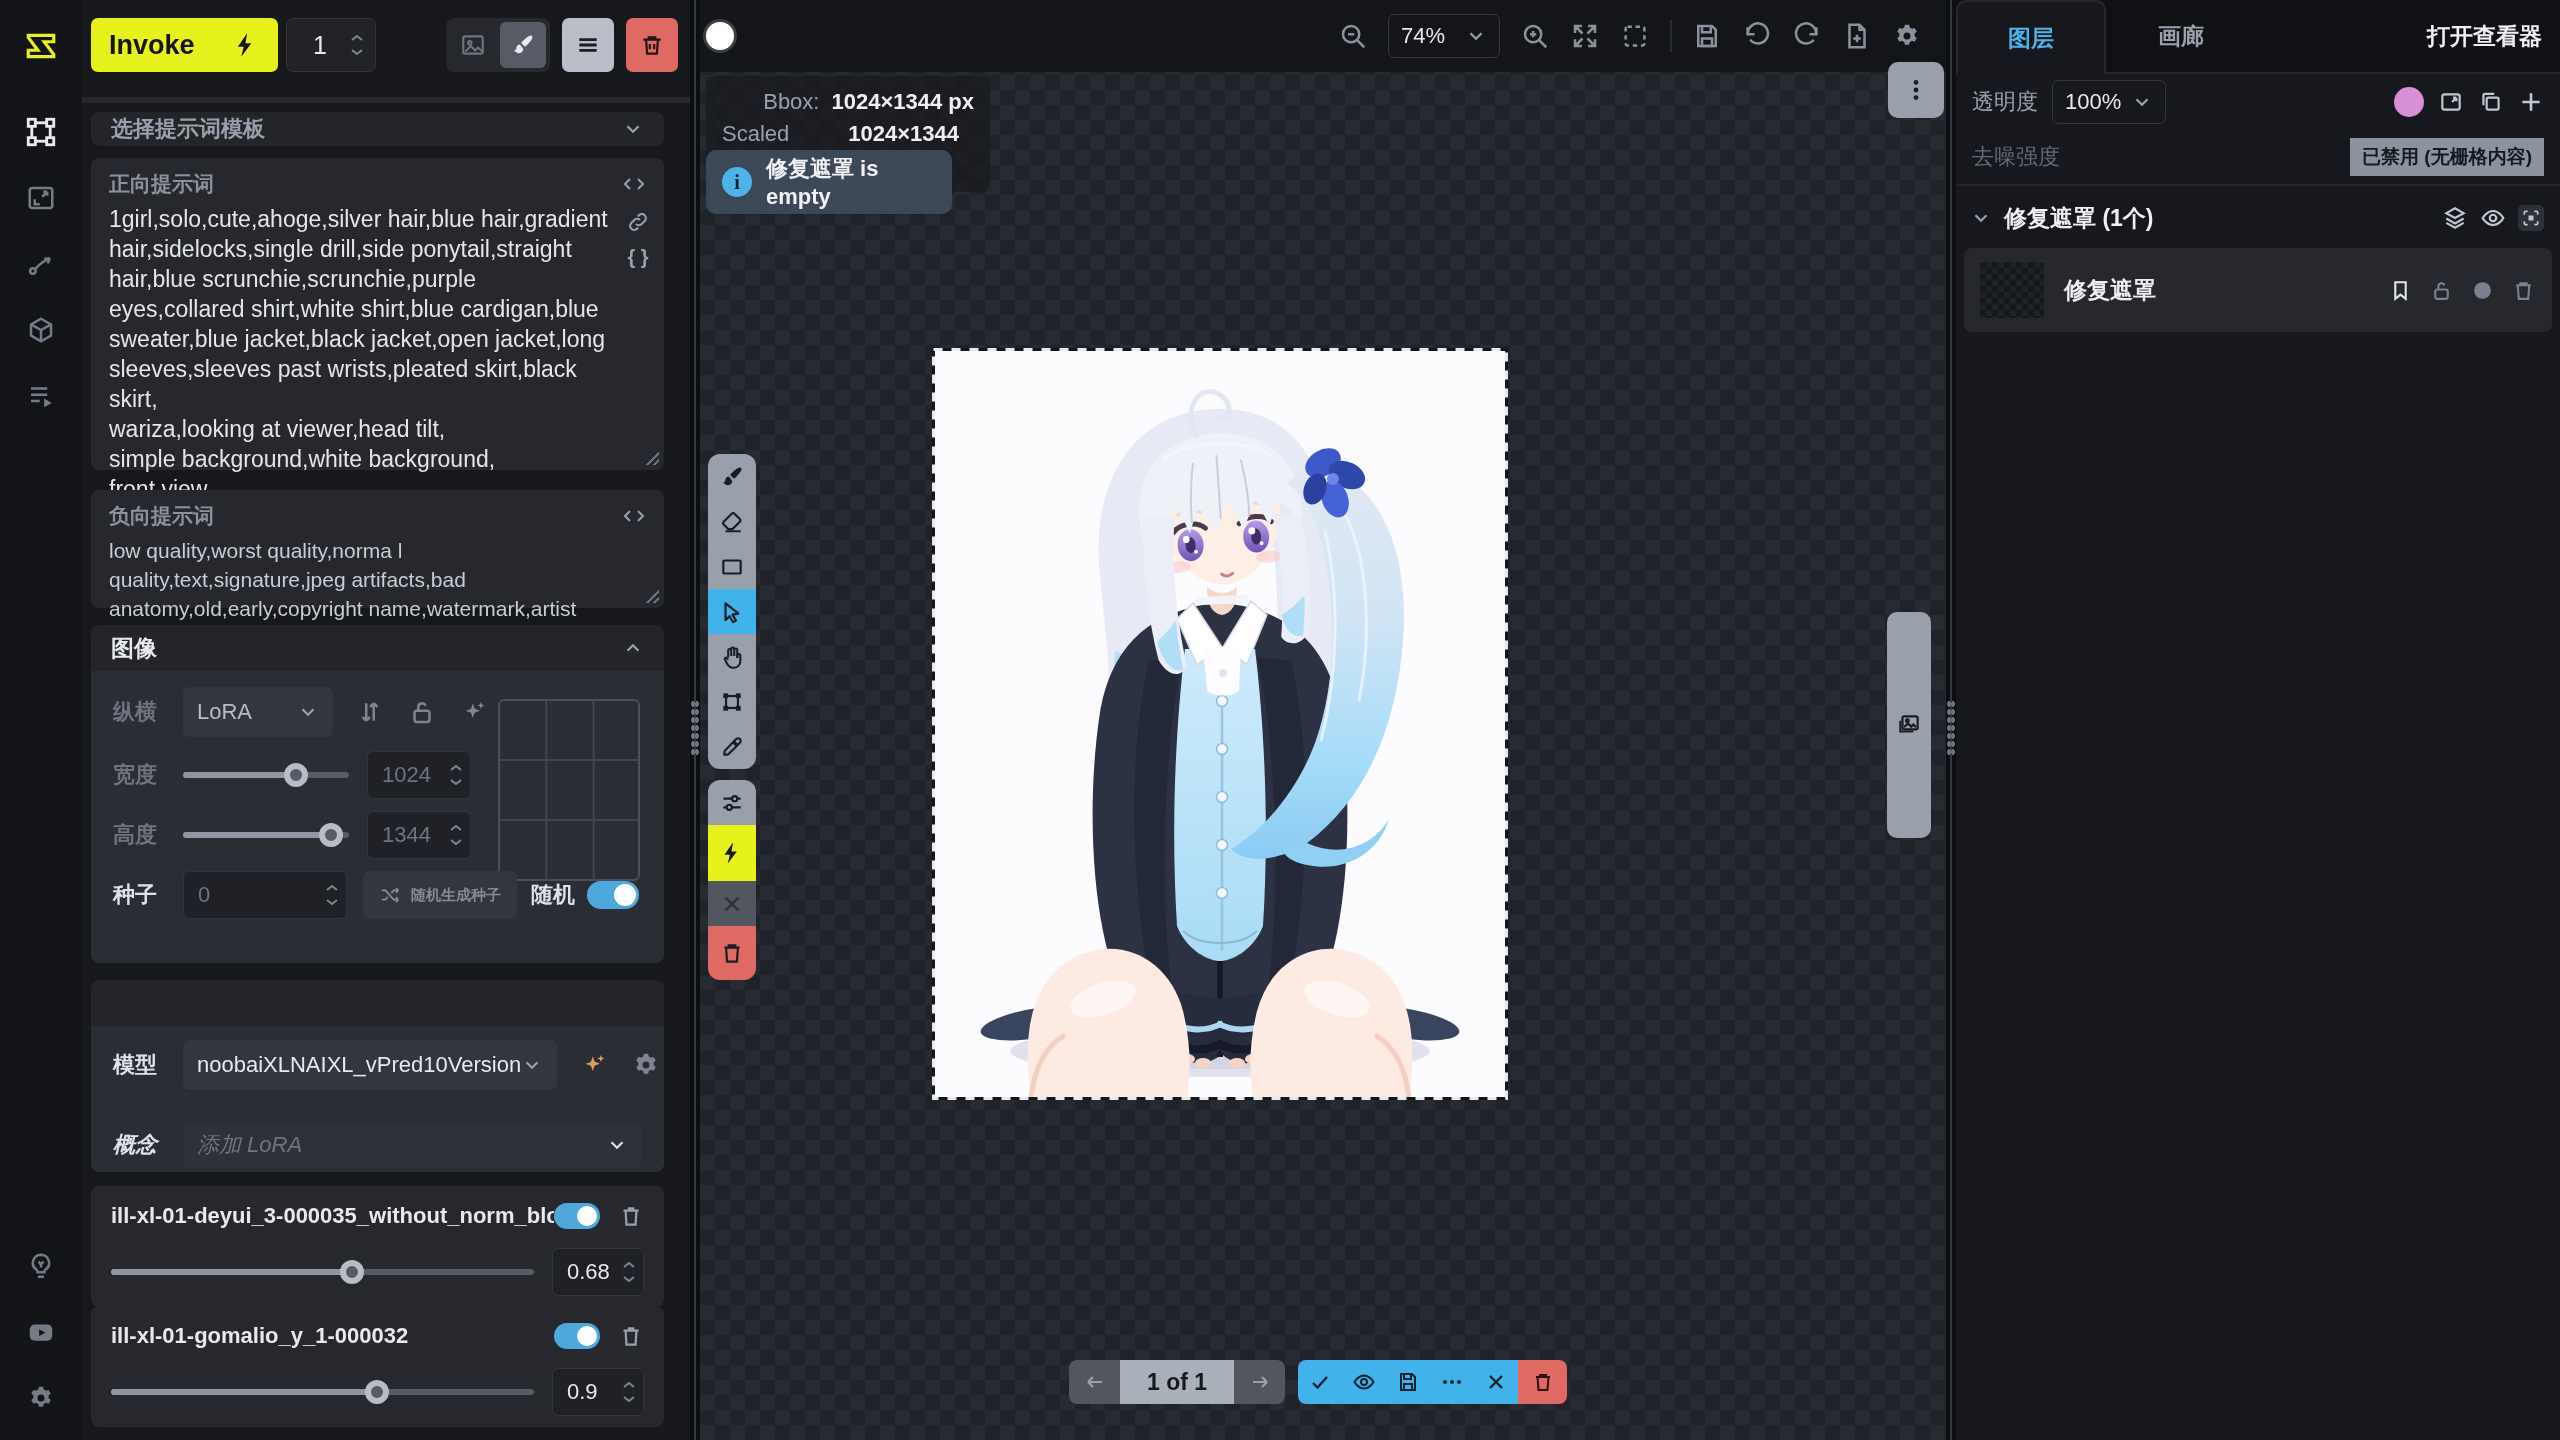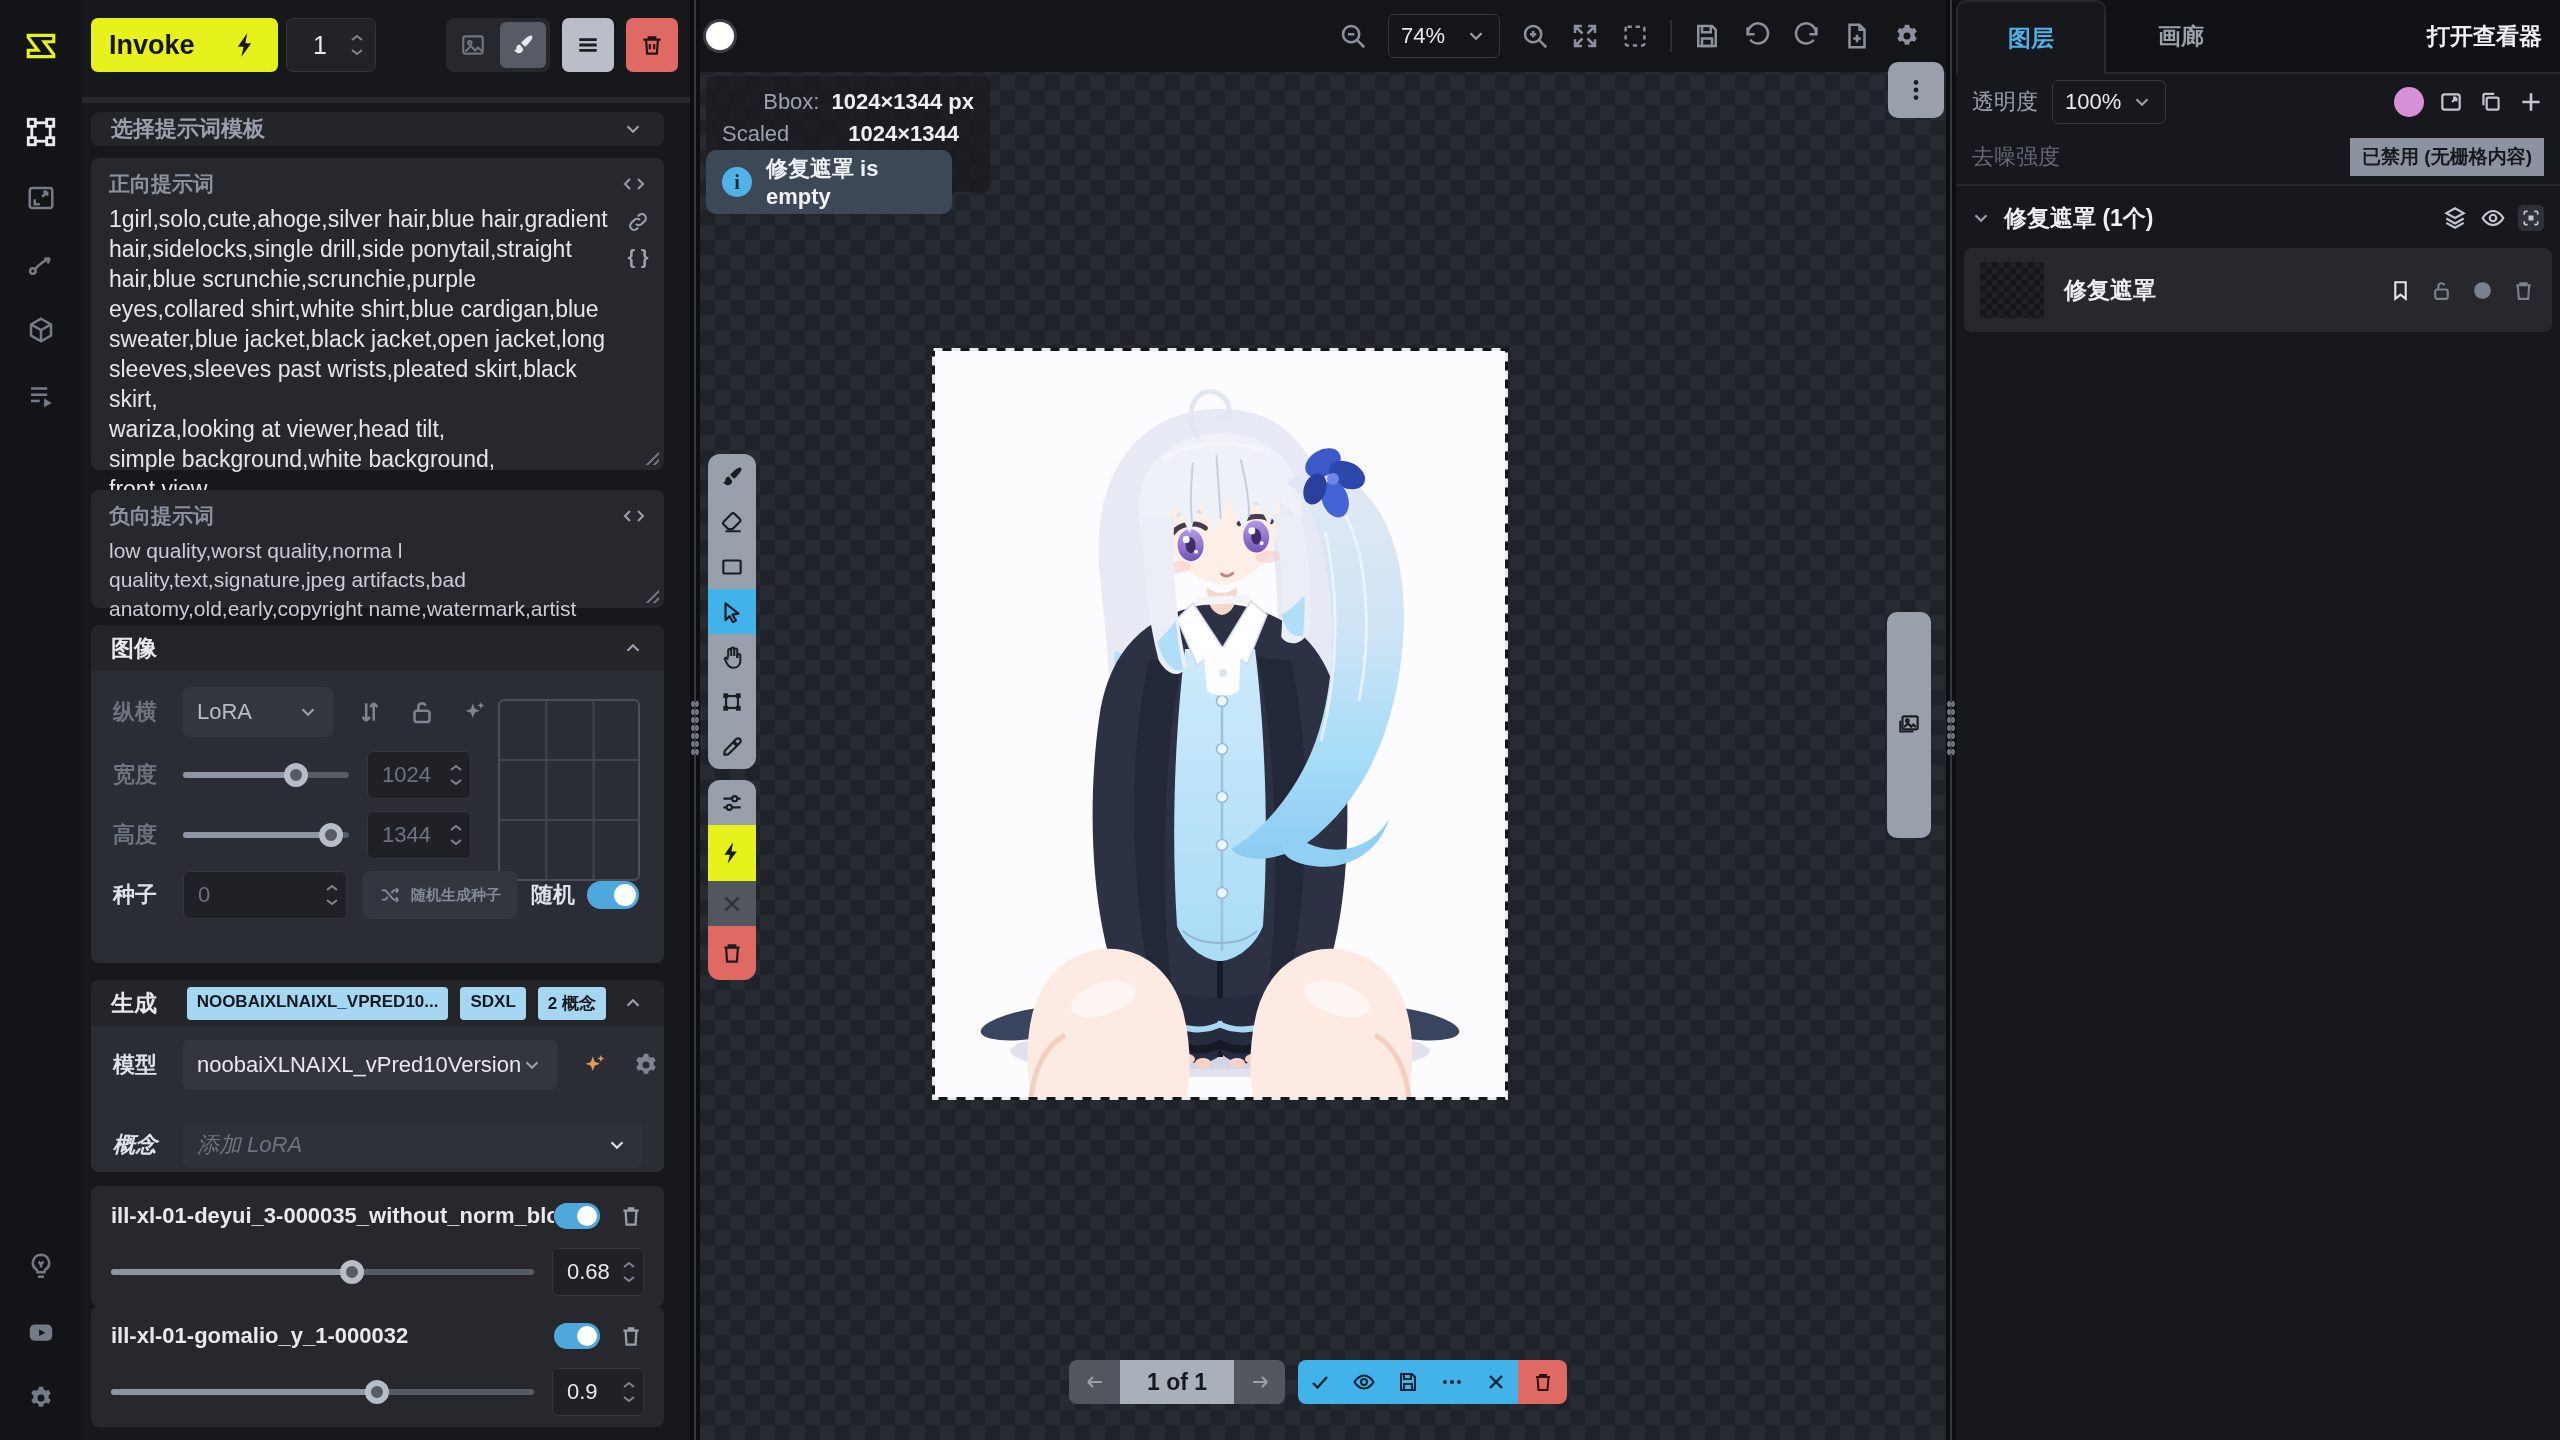--- a/index.html
+++ b/index.html
@@ -421,31 +421,20 @@
             <span>随机生成种子</span>
           </button>
           <span style="margin-left:14px;font-size:22px;font-weight:bold;color:#dfe2e8;">随机</span>
           <div class="toggle" style="margin-left:12px;"></div>
         </div>
 
       </div>
     </div>
 
     <div class="card gen-card" style="height:192px;">
-      <div class="sect-head">
-        <span class="t">生成</span>
-        <div class="gen-badges">
-          <span class="badge">NOOBAIXLNAIXL_VPRED10...</span>
-          <span class="badge">SDXL</span>
-          <span class="badge">2 概念</span>
-        </div>
-        <svg class="chev" viewBox="0 0 24 24" fill="none" stroke="currentColor" stroke-width="2.4">
-            <path d="M6 15l6-6 6 6"></path>
-          </svg>
-      </div>
       <div class="sect-body">
         <div class="frow" style="top:14px;height:50px;">
           <span class="flabel lit">模型</span>
           <div class="select" style="flex:1;margin-left:8px;justify-content:space-between;">
             <span class="v lit">noobaiXLNAIXL_vPred10Version</span>
             <svg class="chev" viewBox="0 0 24 24" fill="none" stroke="currentColor" stroke-width="2.4">
                 <path d="M6 9l6 6 6-6"></path>
               </svg>
           </div>
           <svg class="ghost-ic" style="color:#dd9a5f;" viewBox="0 0 24 24" fill="currentColor">

